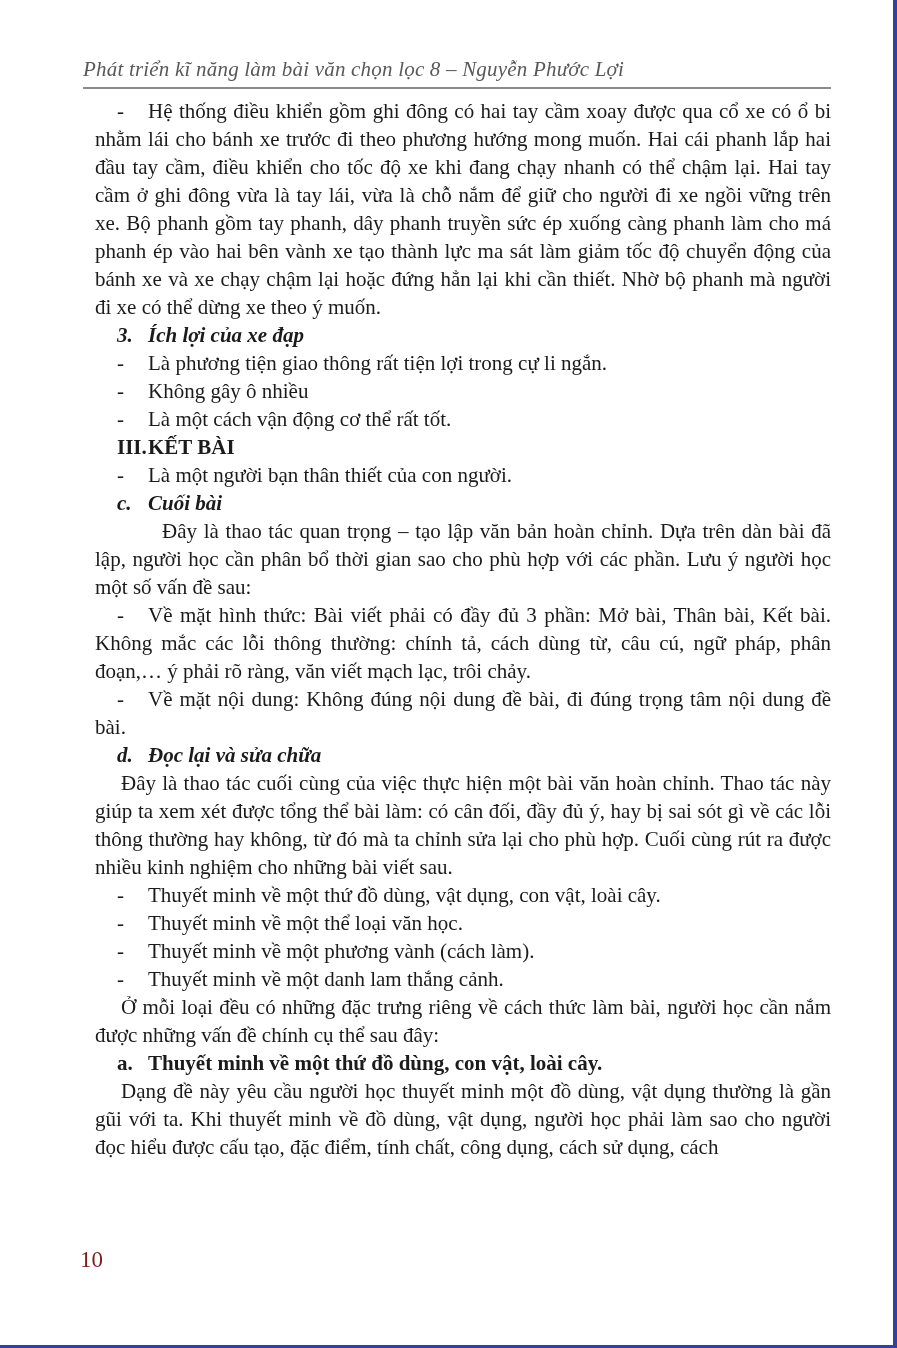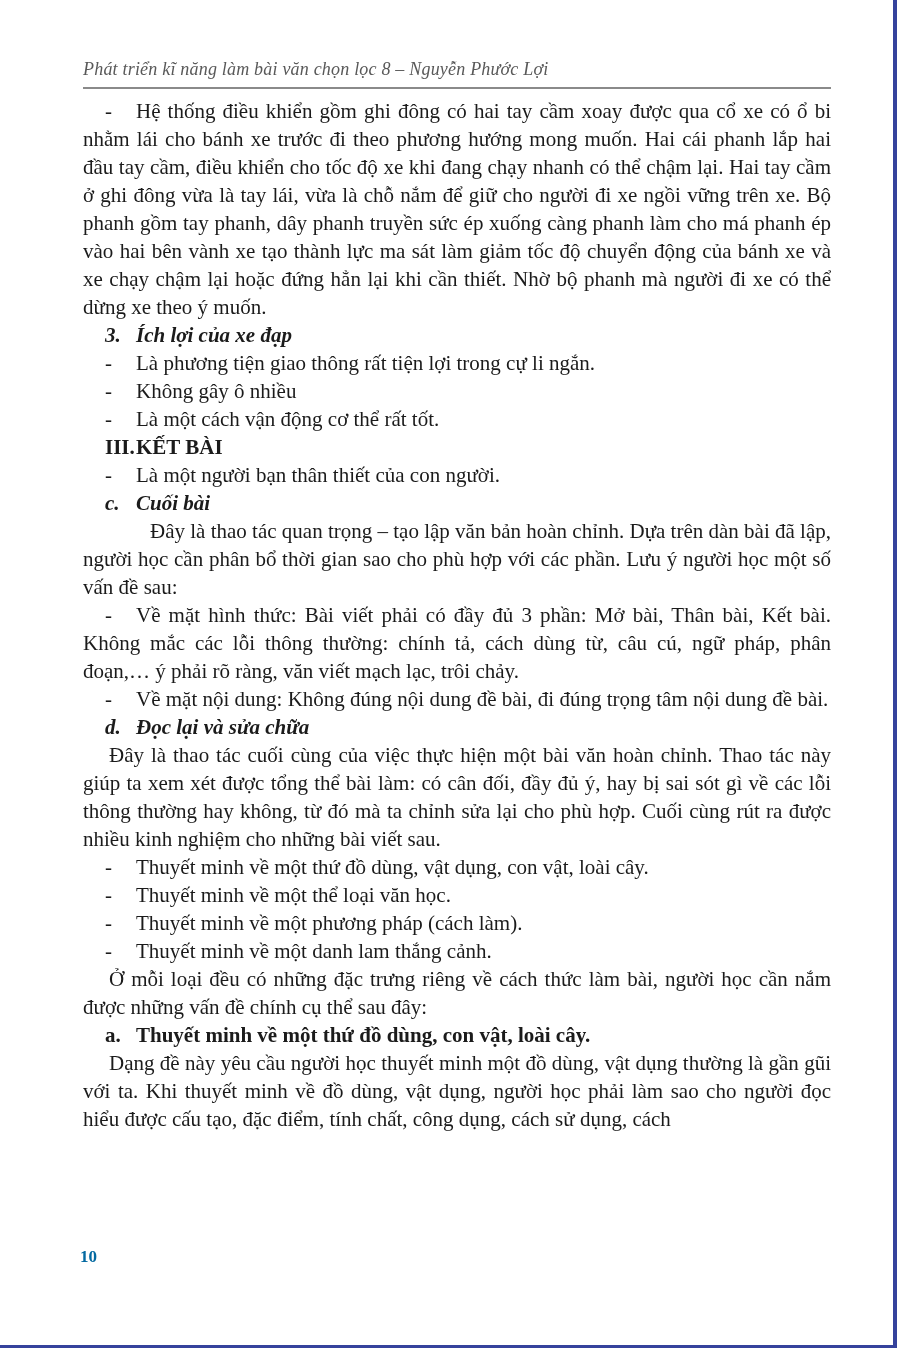--- a/index.html
+++ b/index.html
@@ -12,38 +12,39 @@
   }
   .page { position: absolute; inset: 0; background: #ffffff; }
 
   .edge-right  { position: absolute; top: 0; right: 0; width: 4px; height: 1348px; }
   .edge-bottom { position: absolute; left: 0; bottom: 0; width: 897px; height: 3px; }
 
   .content { position: absolute; left: 83px; top: 56px; width: 748px; }
 
   .running-head {
     font-style: italic;
-    font-size: 18px;
+    font-size: 21px;
     line-height: 26px;
     color: #595959;
     letter-spacing: 0.2px;
   }
   .head-rule {
     margin-top: 5px;
     border: 0;
     border-top: 2px solid #8a8a8a;
     width: 100%;
   }
 
   .body-text {
     margin-top: 6px;
     font-size: 21px;
     line-height: 28px;
     color: #1b1b1b;
     text-align: justify;
+    margin-left: 12px;
   }
   .body-text p { margin: 0; padding: 0; }
 
   p.item      { text-indent: 22px; }
   p.para      { text-indent: 26px; }
   p.para-deep { text-indent: 67px; }
   p.heading-italic { text-indent: 22px; font-weight: bold; font-style: italic; }
   p.heading-bold   { text-indent: 22px; font-weight: bold; }
 
   .dash {
@@ -55,23 +56,22 @@
   .pfx {
     display: inline-block;
     min-width: 31px;
     text-indent: 0;
   }
   .it { }
 
   .footer-pagenum {
     position: absolute;
     left: 80px; top: 1247px;
-    font-size: 17px;
-    color: #0369a1;
-    font-weight: bold;
+    font-size: 23px;
+    color: #7f1d1d;
   }
 </style>
 </head>
 <body>
 
 <div class="page">
 
   <div class="content">
     <div class="running-head">Phát triển kĩ năng làm bài văn chọn lọc 8 – Nguyễn Phước Lợi</div>
     <hr class="head-rule">
@@ -85,21 +85,21 @@
         <p class="heading-bold"><span class="pfx">III.</span><span>KẾT BÀI</span></p>
         <p class="item"><span class="dash">-</span><span>Là một người bạn thân thiết của con người.</span></p>
         <p class="heading-italic"><span class="pfx">c.</span><span>Cuối bài</span></p>
         <p class="para-deep"><span>Đây là thao tác quan trọng – tạo lập văn bản hoàn chỉnh. Dựa trên dàn bài đã lập, người học cần phân bổ thời gian sao cho phù hợp với các phần. Lưu ý người học một số vấn đề sau:</span></p>
         <p class="item"><span class="dash">-</span><span>Về mặt hình thức: Bài viết phải có đầy đủ 3 phần: Mở bài, Thân bài, Kết bài. Không mắc các lỗi thông thường: chính tả, cách dùng từ, câu cú, ngữ pháp, phân đoạn,… ý phải rõ ràng, văn viết mạch lạc, trôi chảy.</span></p>
         <p class="item"><span class="dash">-</span><span>Về mặt nội dung: Không đúng nội dung đề bài, đi đúng trọng tâm nội dung đề bài.</span></p>
         <p class="heading-italic"><span class="pfx">d.</span><span>Đọc lại và sửa chữa</span></p>
         <p class="para"><span>Đây là thao tác cuối cùng của việc thực hiện một bài văn hoàn chỉnh. Thao tác này giúp ta xem xét được tổng thể bài làm: có cân đối, đầy đủ ý, hay bị sai sót gì về các lỗi thông thường hay không, từ đó mà ta chỉnh sửa lại cho phù hợp. Cuối cùng rút ra được nhiều kinh nghiệm cho những bài viết sau.</span></p>
         <p class="item"><span class="dash">-</span><span>Thuyết minh về một thứ đồ dùng, vật dụng, con vật, loài cây.</span></p>
         <p class="item"><span class="dash">-</span><span>Thuyết minh về một thể loại văn học.</span></p>
-        <p class="item"><span class="dash">-</span><span>Thuyết minh về một phương pháp (cách làm).</span></p>
+        <p class="item"><span class="dash">-</span><span>Thuyết minh về một phương vành (cách làm).</span></p>
         <p class="item"><span class="dash">-</span><span>Thuyết minh về một danh lam thắng cảnh.</span></p>
         <p class="para"><span>Ở mỗi loại đều có những đặc trưng riêng về cách thức làm bài, người học cần nắm được những vấn đề chính cụ thể sau đây:</span></p>
         <p class="heading-bold"><span class="pfx">a.</span><span>Thuyết minh về một thứ đồ dùng, con vật, loài cây.</span></p>
         <p class="para"><span>Dạng đề này yêu cầu người học thuyết minh một đồ dùng, vật dụng thường là gần gũi với ta. Khi thuyết minh về đồ dùng, vật dụng, người học phải làm sao cho người đọc hiểu được </span><span class="it">cấu tạo, đặc điểm, tính chất, công dụng, cách sử dụng, cách</span></p>
       </div>
   </div>
 
   <div class="footer-pagenum">10</div>
 
   <div class="edge-right" style="background: rgb(53, 66, 156);"></div>

